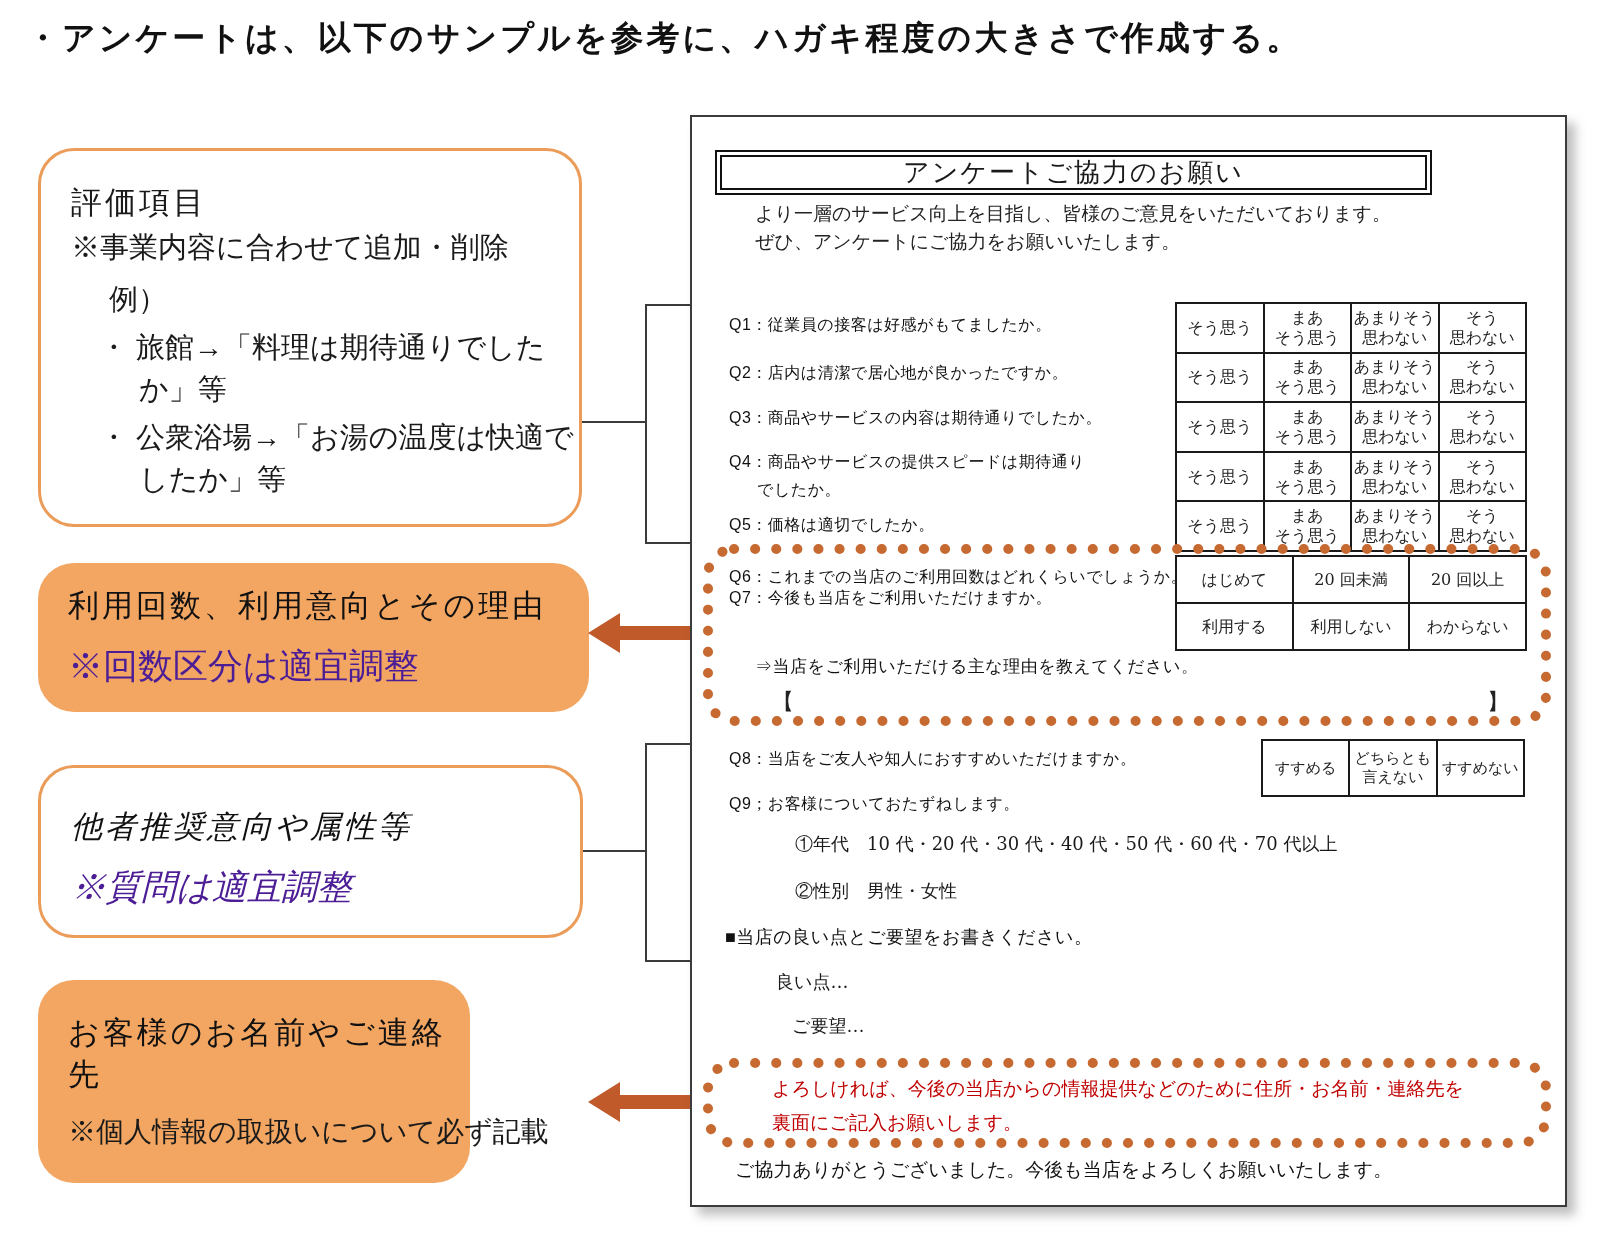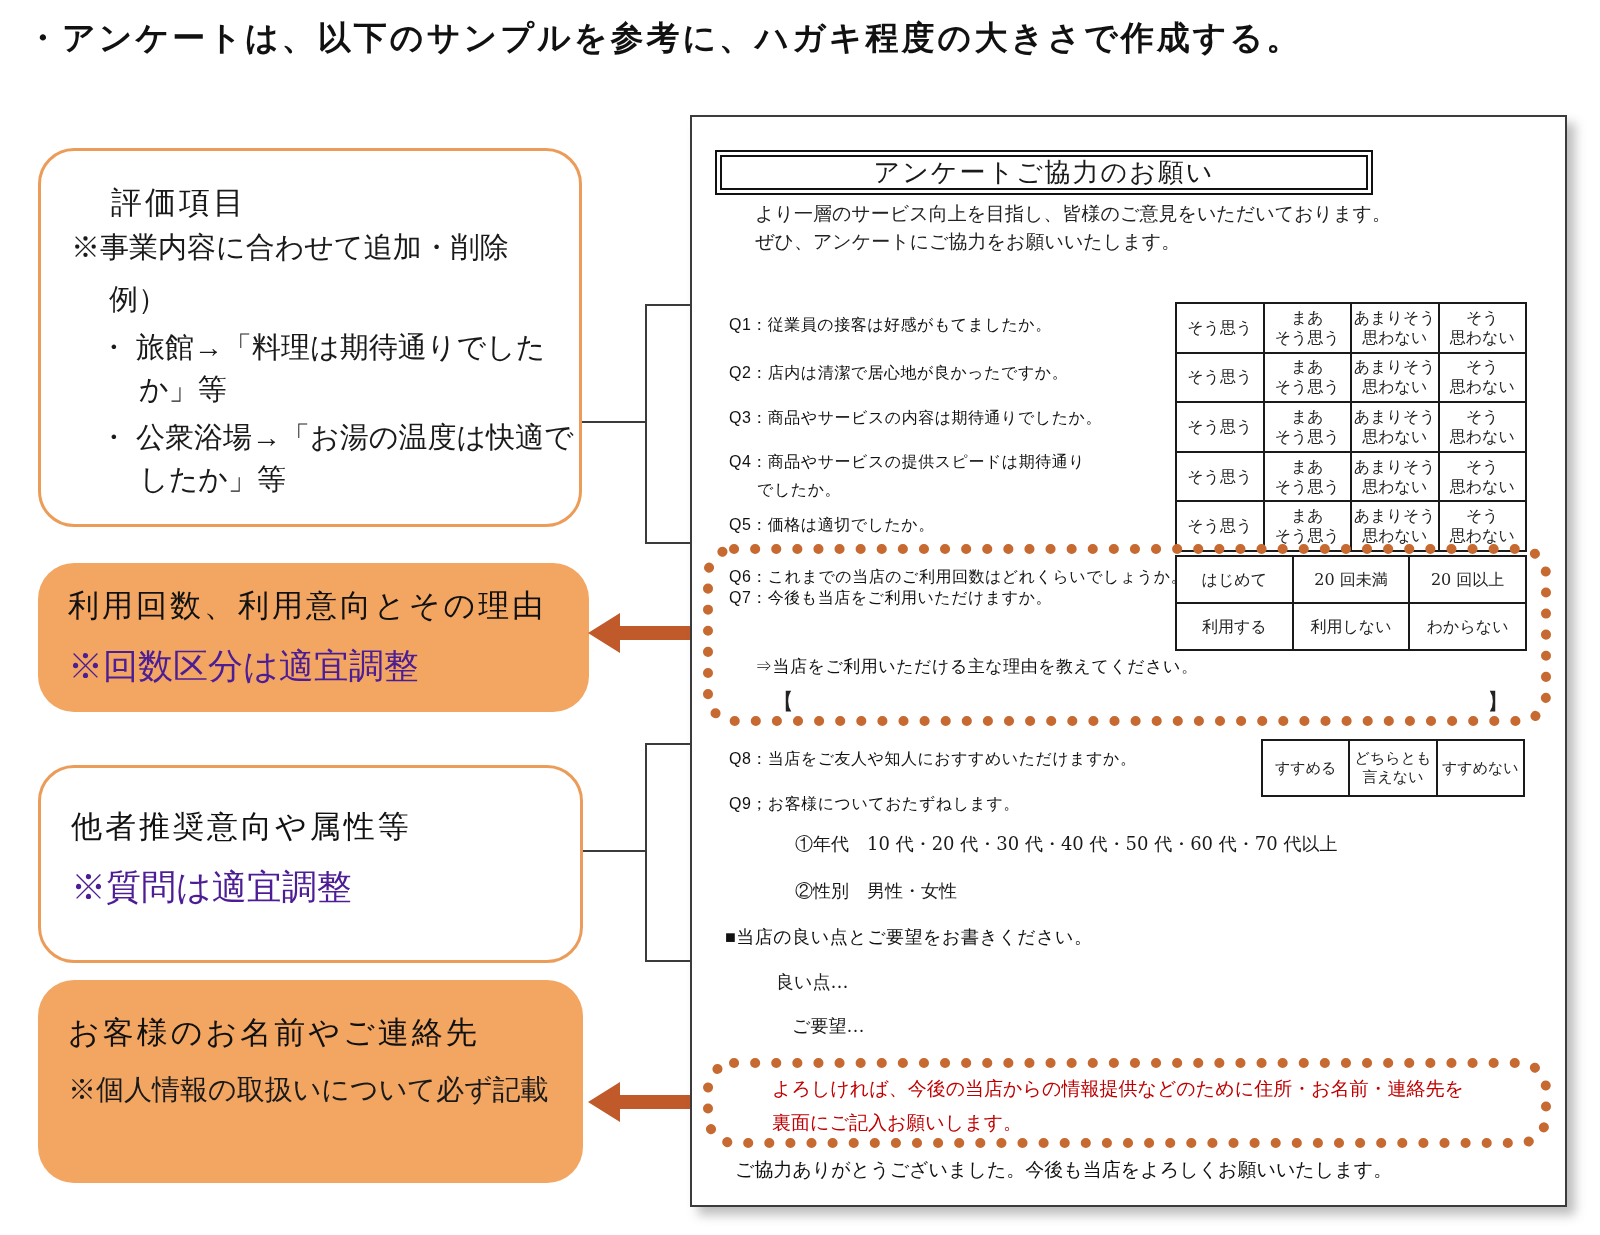--- a/index.html
+++ b/index.html
@@ -8,44 +8,44 @@
   .abs{position:absolute;}
 
   
   .page-title{left:26px;top:16px;font-size:33px;font-weight:bold;letter-spacing:3px;color:#111;}
 
   
   .callout{box-sizing:border-box;border-radius:36px;}
   .callout.outline{background:#fff;border:3px solid #EC9C59;}
   .callout.filled{background:#F2A662;}
   .co-box1{left:38px;top:148px;width:544px;height:379px;padding:30px 20px 0 30px;}
-  .co-box1 .co-title{font-size:31px;letter-spacing:3px;line-height:1.45;margin-left:40px;}
+  .co-box1 .co-title{font-size:31px;letter-spacing:3px;line-height:1.45;}
   .co-box1 .co-note{font-size:29px;line-height:1.45;}
   .co-box1 .co-example-label{font-size:29px;margin:12px 0 4px 38px;}
   .co-box1 ul{list-style:none;margin:0;padding:0 0 0 28px;}
   .co-box1 li{font-size:29px;line-height:1.45;width:450px;padding-left:40px;text-indent:-40px;margin-top:6px;}
   .co-box2{left:38px;top:563px;width:551px;height:149px;padding:22px 20px 0 30px;}
-  .co-box3{left:38px;top:765px;width:545px;height:198px;padding:38px 20px 0 30px;}
-  .co-box4{left:38px;top:980px;width:545px;height:203px;padding:32px 20px 0 30px;}
+  .co-box3{left:38px;top:765px;width:545px;height:173px;padding:38px 20px 0 30px;font-style:italic;}
+  .co-box4{left:38px;top:980px;width:432px;height:203px;padding:32px 20px 0 30px;}
   .co-head{font-size:31px;letter-spacing:3px;color:#111;}
   .co-sub{font-size:35px;margin-top:16px;color:#4c1d95;}
   .co-sub4{font-size:28px;margin-top:14px;width:470px;padding-left:28px;text-indent:-28px;line-height:1.55;}
 
   
   .bracket{border:2px solid #3b3b3b;border-right:none;background:transparent;}
   .bracket1{left:645px;top:304px;width:45px;height:236px;}
   .bracket2{left:645px;top:743px;width:45px;height:215px;}
   .connline{background:#3b3b3b;height:2px;}
   .conn1{left:582px;top:421px;width:63px;}
   .conn2{left:583px;top:850px;width:62px;}
 
   
   .form-panel{left:690px;top:115px;width:873px;height:1088px;background:#fff;
               border:2px solid #3b3b3b;box-shadow:8px 8px 10px rgba(110,110,110,.45);}
-  .fq-title{left:23px;top:33px;width:658px;height:45px;box-sizing:border-box;
+  .fq-title{left:23px;top:33px;width:717px;height:45px;box-sizing:border-box;
             border:2px solid #111;padding:3px;background:#fff;}
   .fq-title-inner{box-sizing:border-box;border:2px solid #111;height:100%;
             display:flex;align-items:center;justify-content:center;font-size:26px;letter-spacing:2px;}
   .intro{left:63px;top:82px;font-family:"DejaVu Serif",serif;font-size:19px;line-height:28px;color:#222;}
   .q{font-size:16px;color:#111;letter-spacing:.5px;}
   .serif{font-family:"DejaVu Serif",serif;}
 
   .grid-table{display:grid;gap:2px;background:#1a1a1a;border:2px solid #1a1a1a;box-sizing:border-box;}
   .grid-table .cell{background:#fff;display:flex;align-items:center;justify-content:center;
         text-align:center;font-family:"DejaVu Serif",serif;font-size:16px;line-height:1.25;

